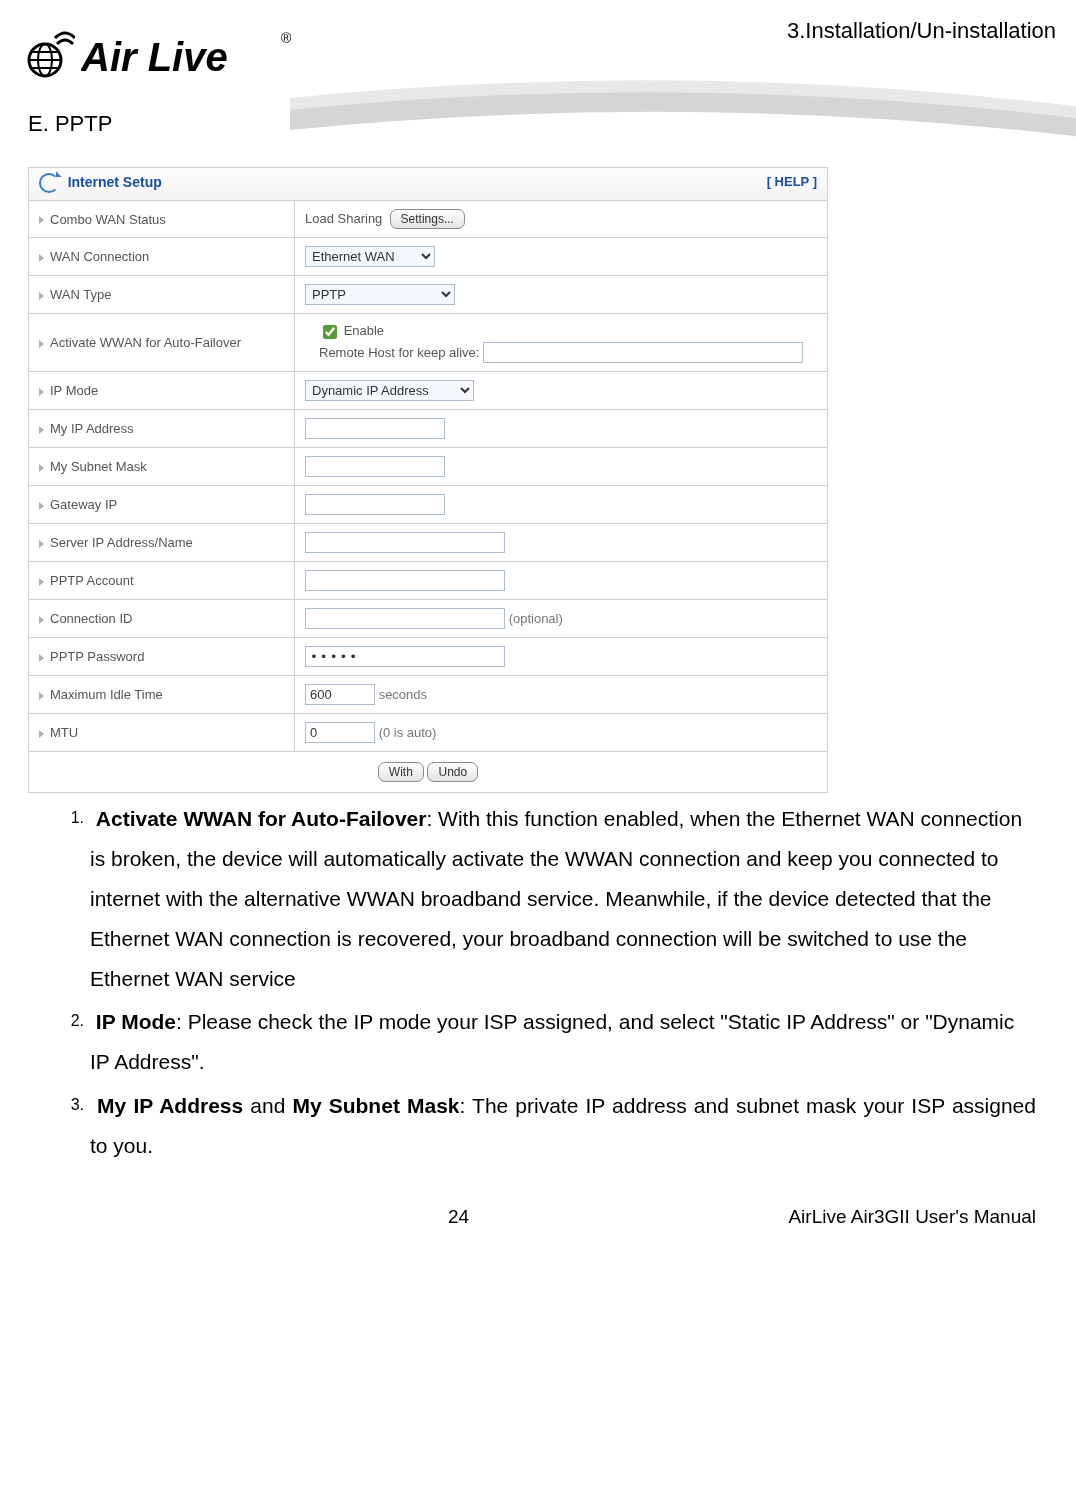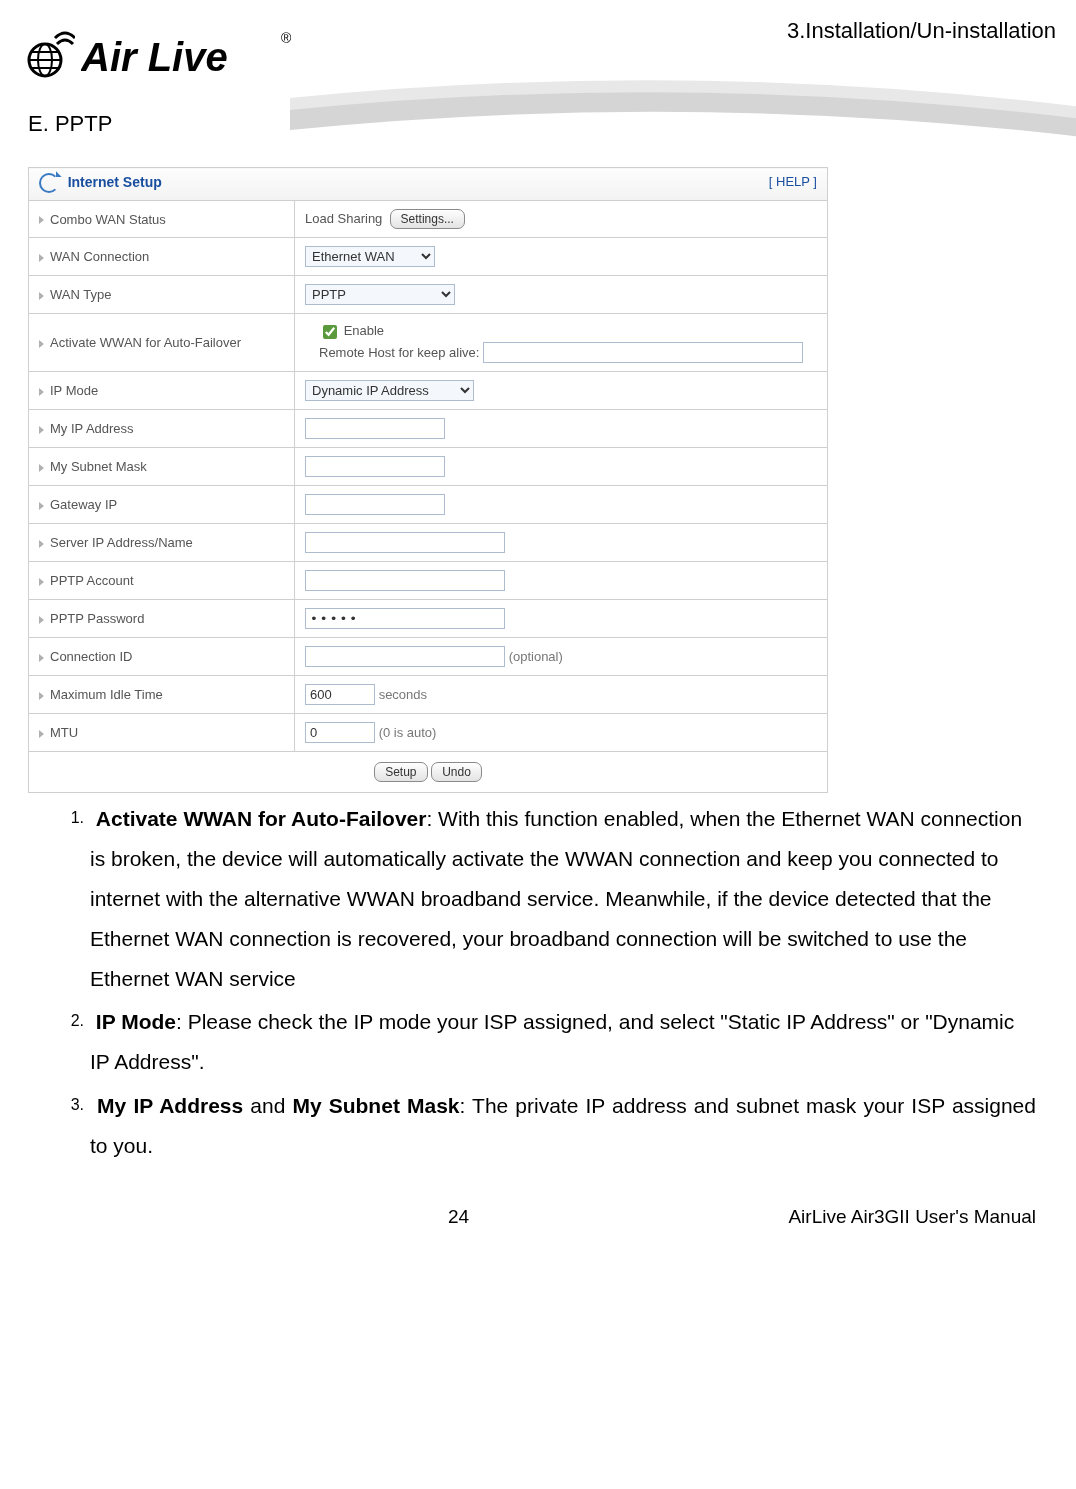--- a/index.html
+++ b/index.html
@@ -72,21 +72,21 @@
     background: linear-gradient(#fdfdfd, #f3f3f3);
     padding: 6px 10px;
   }
   .panel-title {
     color: #1a4fa0;
     font-weight: bold;
     font-size: 14px;
   }
   .help-link {
     color: #1a4fa0;
-    font-weight: normal;
+    font-weight: bold;
     font-size: 13px;
     float: right;
     text-align: right;
   }
   .caret {
     display: inline-block;
     width: 0;
     height: 0;
     border-top: 4px solid transparent;
     border-bottom: 4px solid transparent;
@@ -275,47 +275,47 @@
       </tr>
       <tr>
         <td><span class="caret"></span><span>Server IP Address/Name</span></td>
         <td><input type="text" class="txt" style="width: 190px;" value=""></td>
       </tr>
       <tr>
         <td><span class="caret"></span><span>PPTP Account</span></td>
         <td><input type="text" class="txt" style="width: 190px;" value=""></td>
       </tr>
       <tr>
+        <td><span class="caret"></span><span>Connection ID</span></td>
+        <td>
+          <input type="text" class="txt" style="width: 190px;" value="">
+          <span class="muted">(optional)</span>
+        </td>
+      </tr>
+      <tr>
         <td><span class="caret"></span><span>PPTP Password</span></td>
         <td><input type="text" class="txt" style="width: 190px; font-family: monospace; letter-spacing: 2px;" value="•••••"></td>
       </tr>
       <tr>
-        <td><span class="caret"></span><span>Connection ID</span></td>
-        <td>
-          <input type="text" class="txt" style="width: 190px;" value="">
-          <span class="muted">(optional)</span>
-        </td>
-      </tr>
-      <tr>
         <td><span class="caret"></span><span>Maximum Idle Time</span></td>
         <td>
           <input type="text" class="txt" style="width: 60px;" value="600">
           <span class="muted">seconds</span>
         </td>
       </tr>
       <tr>
         <td><span class="caret"></span><span>MTU</span></td>
         <td>
           <input type="text" class="txt" style="width: 60px;" value="0">
           <span class="muted">(0 is auto)</span>
         </td>
       </tr>
       <tr class="center-row">
         <td colspan="2">
-          <button class="btn">Setup</button>
+          <button class="btn">With</button>
           <button class="btn">Undo</button>
         </td>
       </tr>
     </tbody>
       </table>
   </div>
 
   <div class="doc-list">
     <div class="item">
       <span class="num">1.</span>

